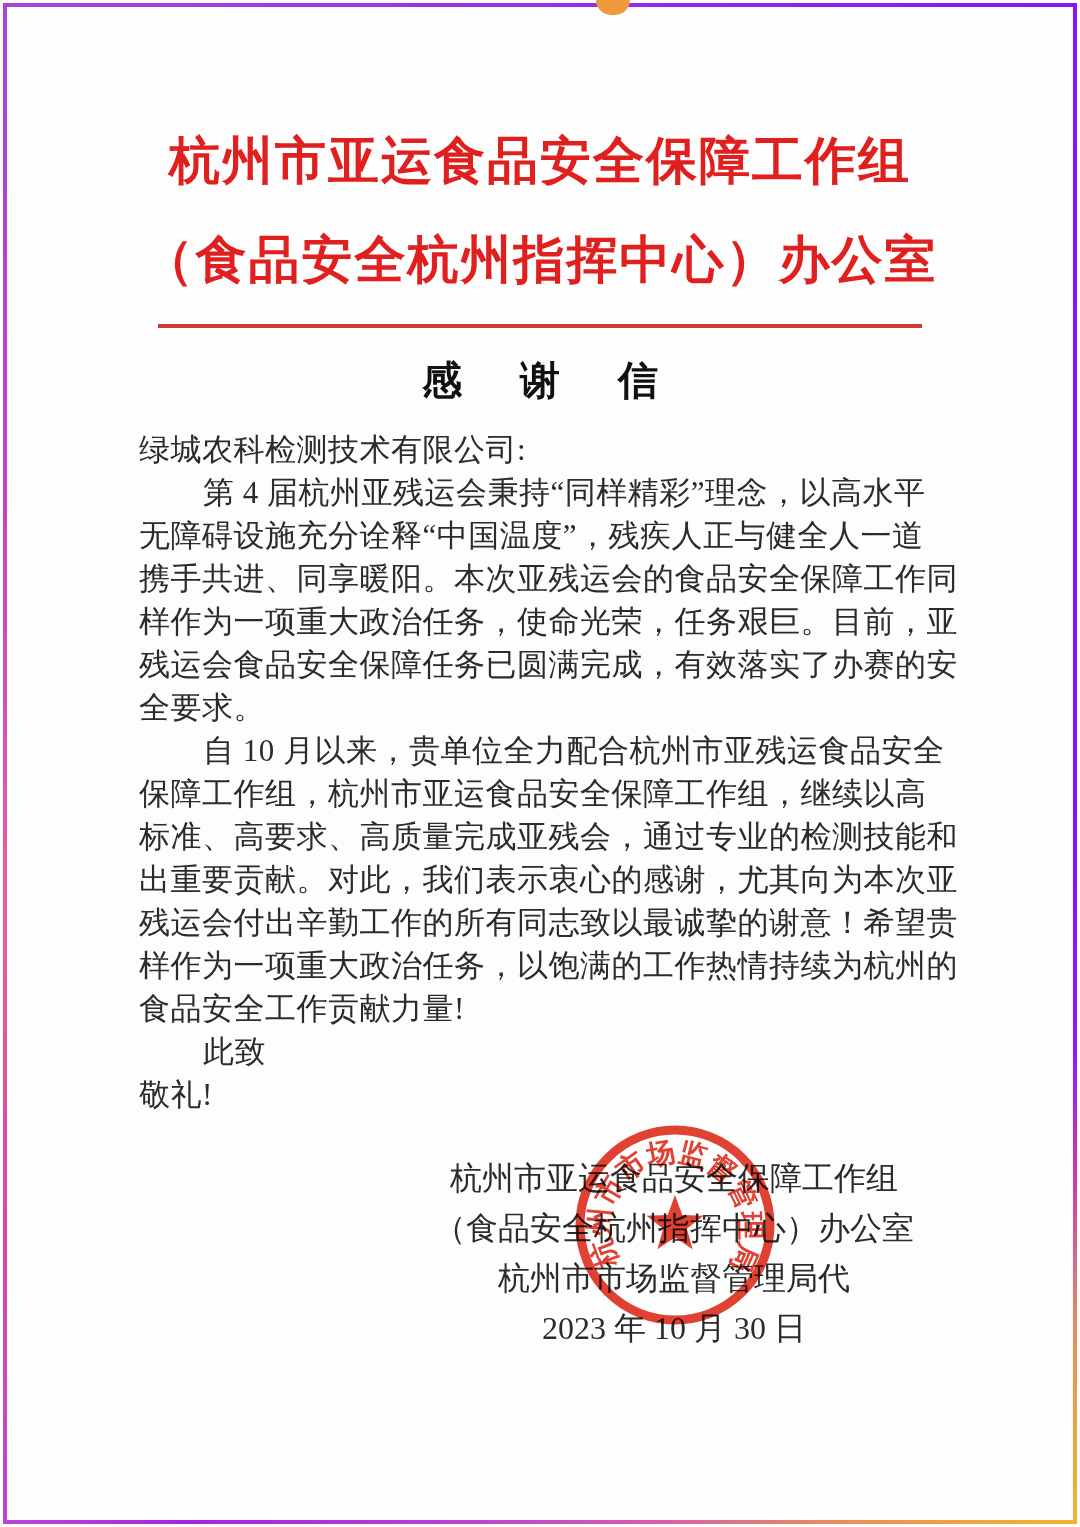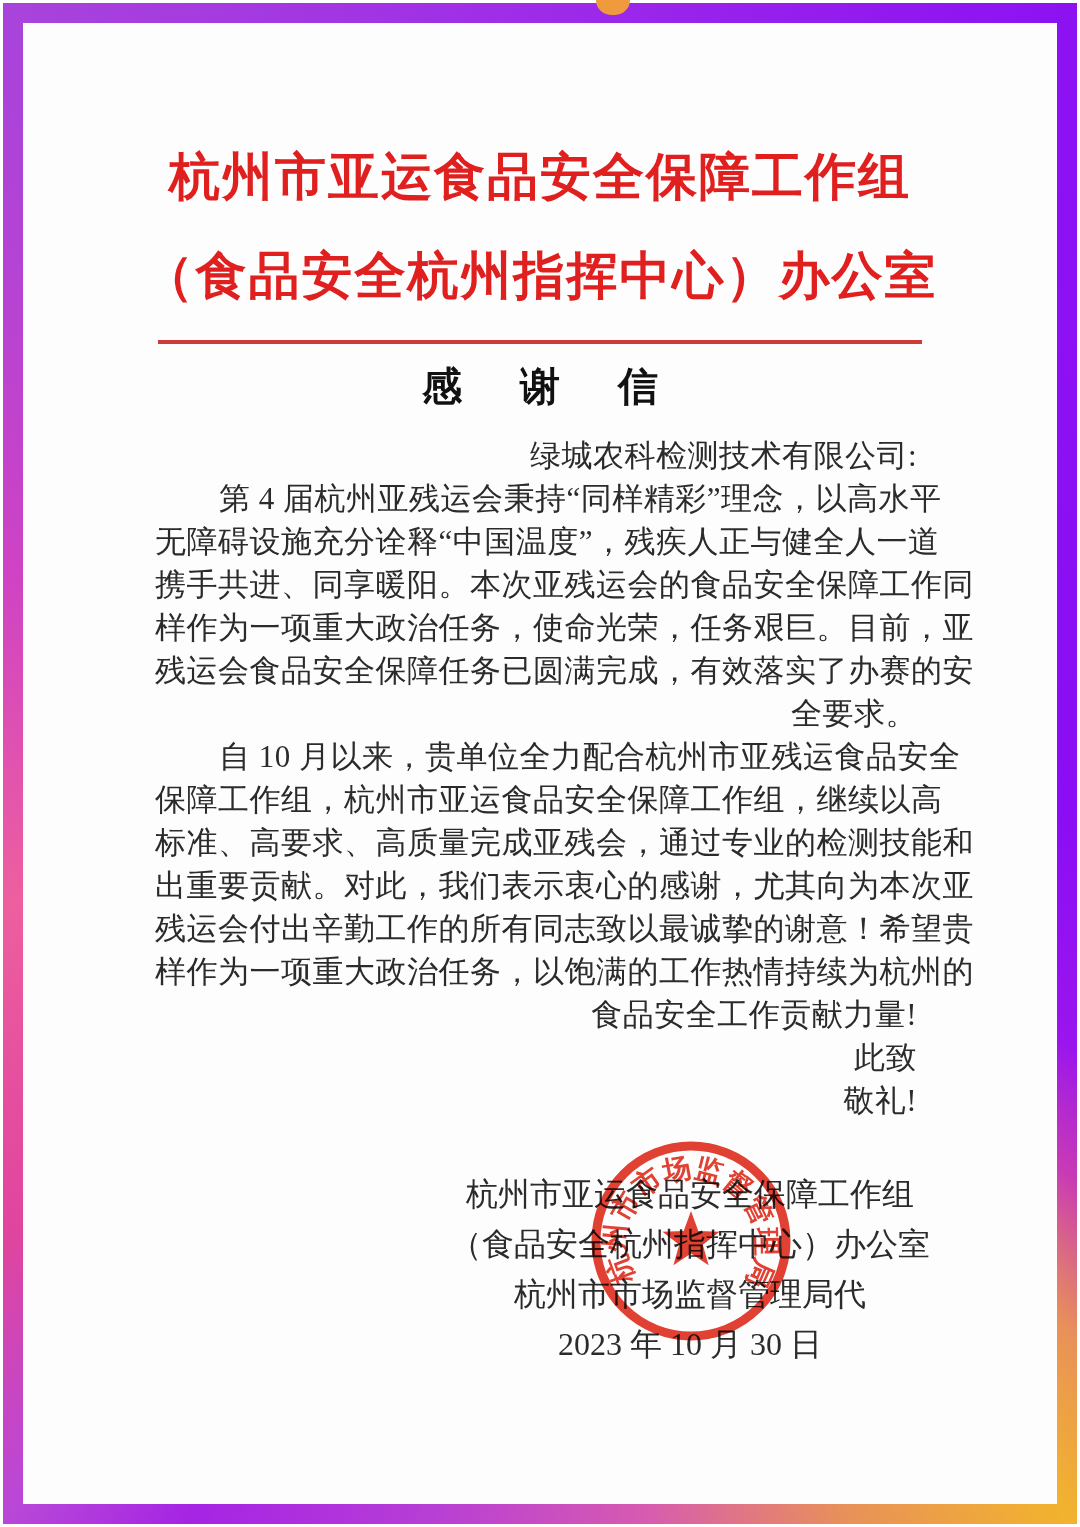--- a/index.html
+++ b/index.html
@@ -14,21 +14,21 @@
   body {
     width: 1080px; height: 1527px;
     background: #ffffff;
     position: relative;
     font-family: "Liberation Serif", "DejaVu Serif", serif;
     overflow: hidden;
   }
   .frame {
     position: absolute;
     inset: 3px;
-    padding: 20px;
+    padding: 4px;
     background: conic-gradient(from 0deg at 50% 50%,
       #9d2ce8 0deg,
       #8d12f2 35deg,
       #8a0df5 95deg,
       #9a15ee 118deg,
       #c93bb4 128deg,
       #e8905a 137deg,
       #f2b32e 145deg,
       #e8905a 158deg,
       #d75bb0 172deg,
@@ -65,35 +65,34 @@
     color: var(--header-red);
     letter-spacing: 2px;
     white-space: nowrap;
   }
   .rule {
     width: 764px; height: 4px;
     background: var(--rule-red);
     margin: 14px auto 0 auto;
   }
   .title {
-    margin-top: 15px;
+    margin-top: 25px;
     text-align: center;
     font-size: 40px;
     font-weight: bold;
     color: #111111;
     letter-spacing: 24px;
     text-indent: 24px;
   }
   .body-text {
     margin: 20px 140px 0 132px;
     font-size: 31px;
     line-height: 43px;
     color: var(--text-dark);
     letter-spacing: 0.5px;
-    text-align: right;
   }
   .bline { white-space: nowrap; }
   .bline.indent { text-indent: 64px; }
   .sign {
     position: absolute;
     left: 424px; top: 1146px;
     width: 486px;
     text-align: center;
     font-size: 32px;
     line-height: 50px;

